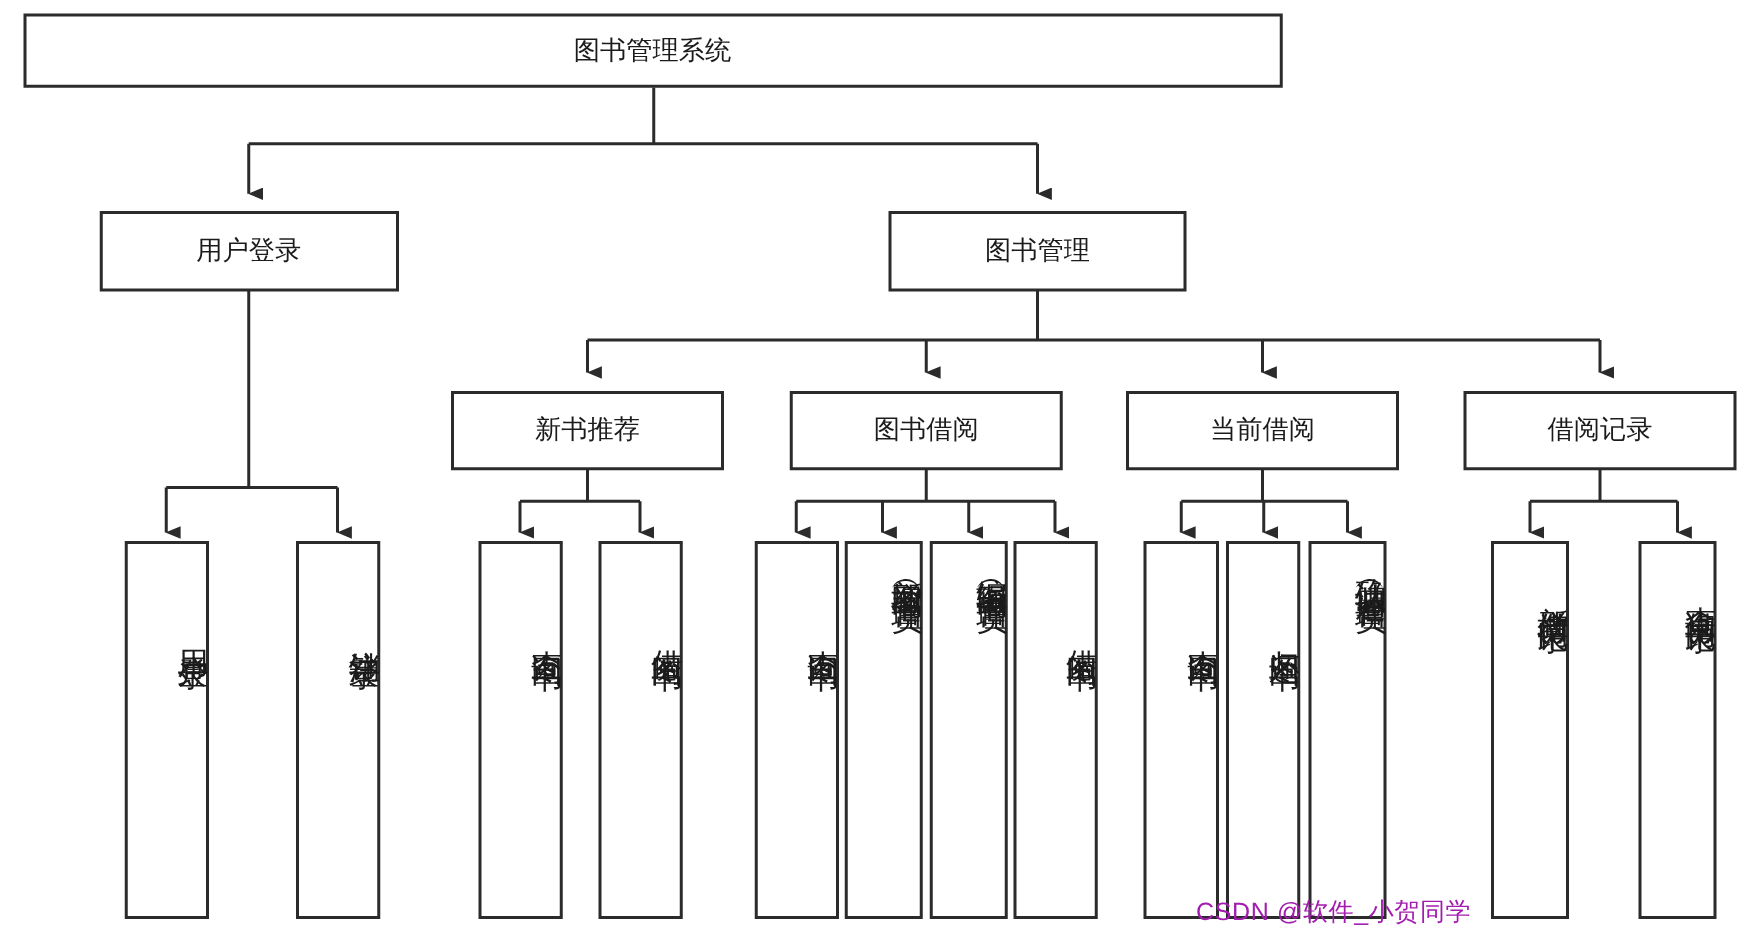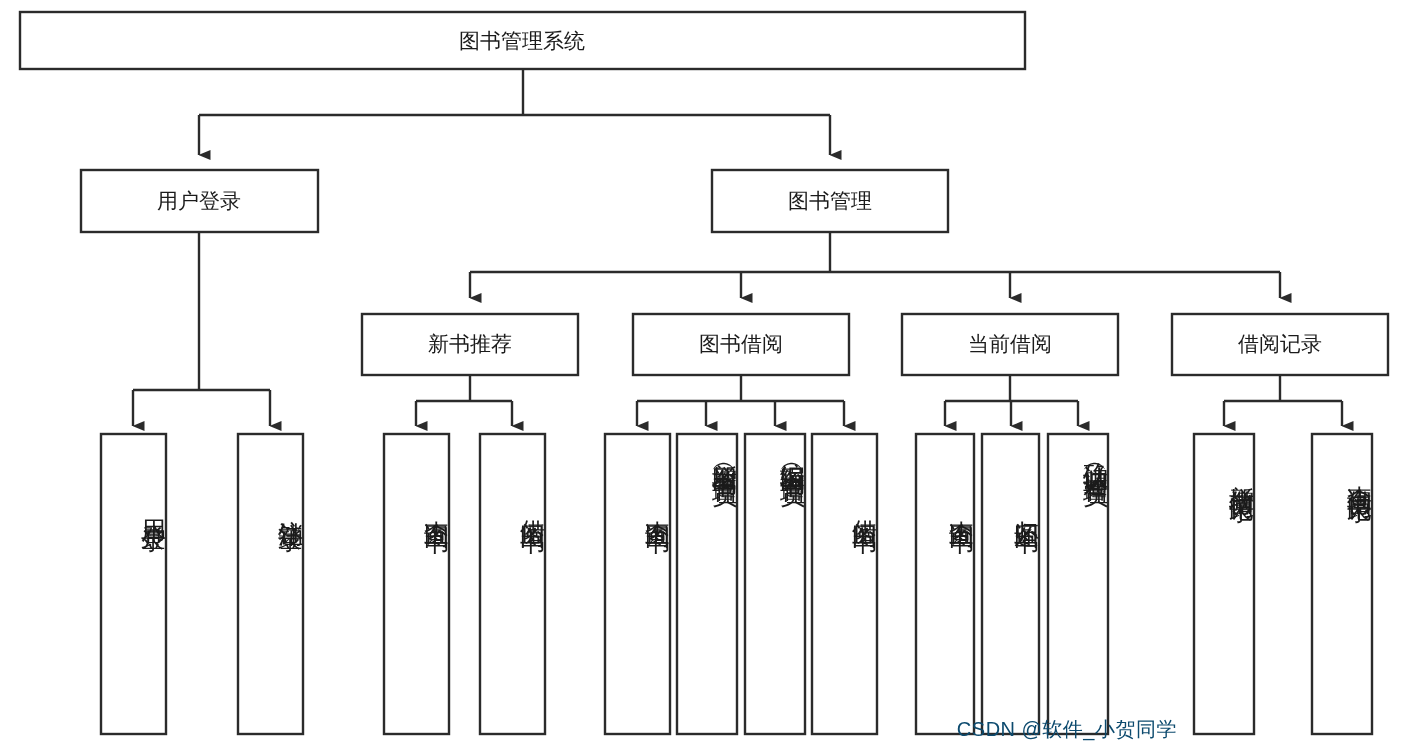--- a/index.html
+++ b/index.html
@@ -67,21 +67,21 @@
     color: #1b1b1b;
     white-space: nowrap;
     text-align: center;
   }
   .watermark {
     position: absolute;
     right: 8px;
     bottom: 4px;
     font-family: "Liberation Sans", "DejaVu Sans", sans-serif;
     font-size: 20px;
-    color: #0c4a6e;
+    color: #a21caf;
     letter-spacing: 0.5px;
     white-space: nowrap;
   }
 </style>
 </head>
 <body>
 
 <div id="diagram-root">
 
   <svg class="flow" viewBox="0 0 1405 747">

